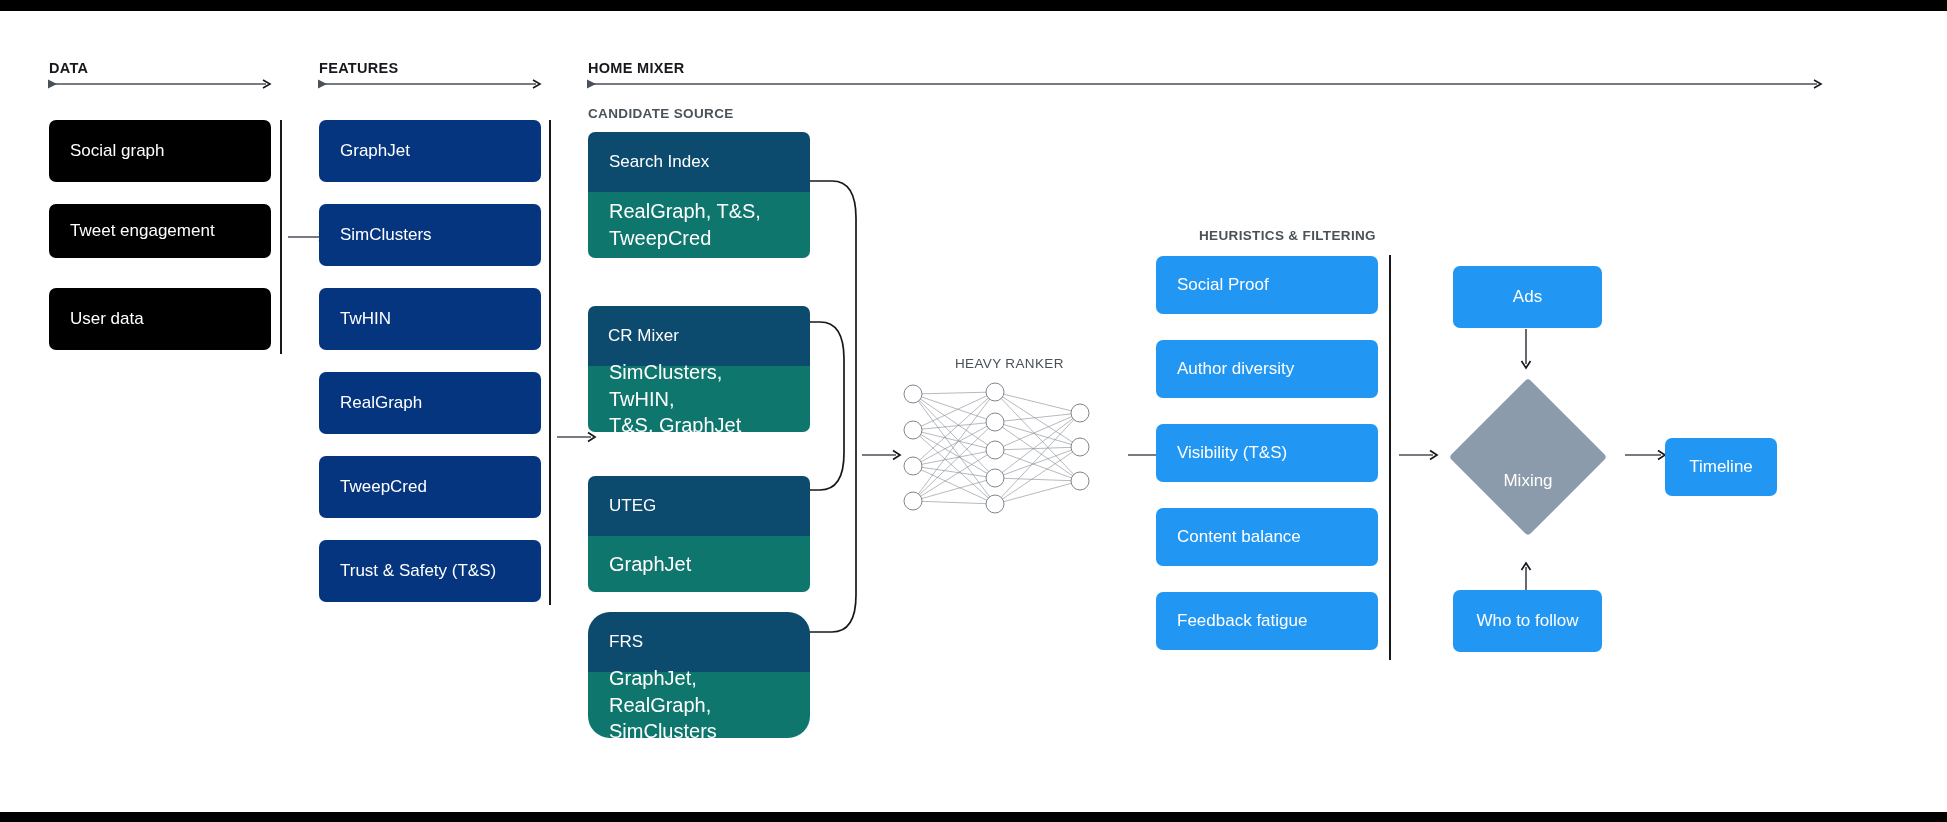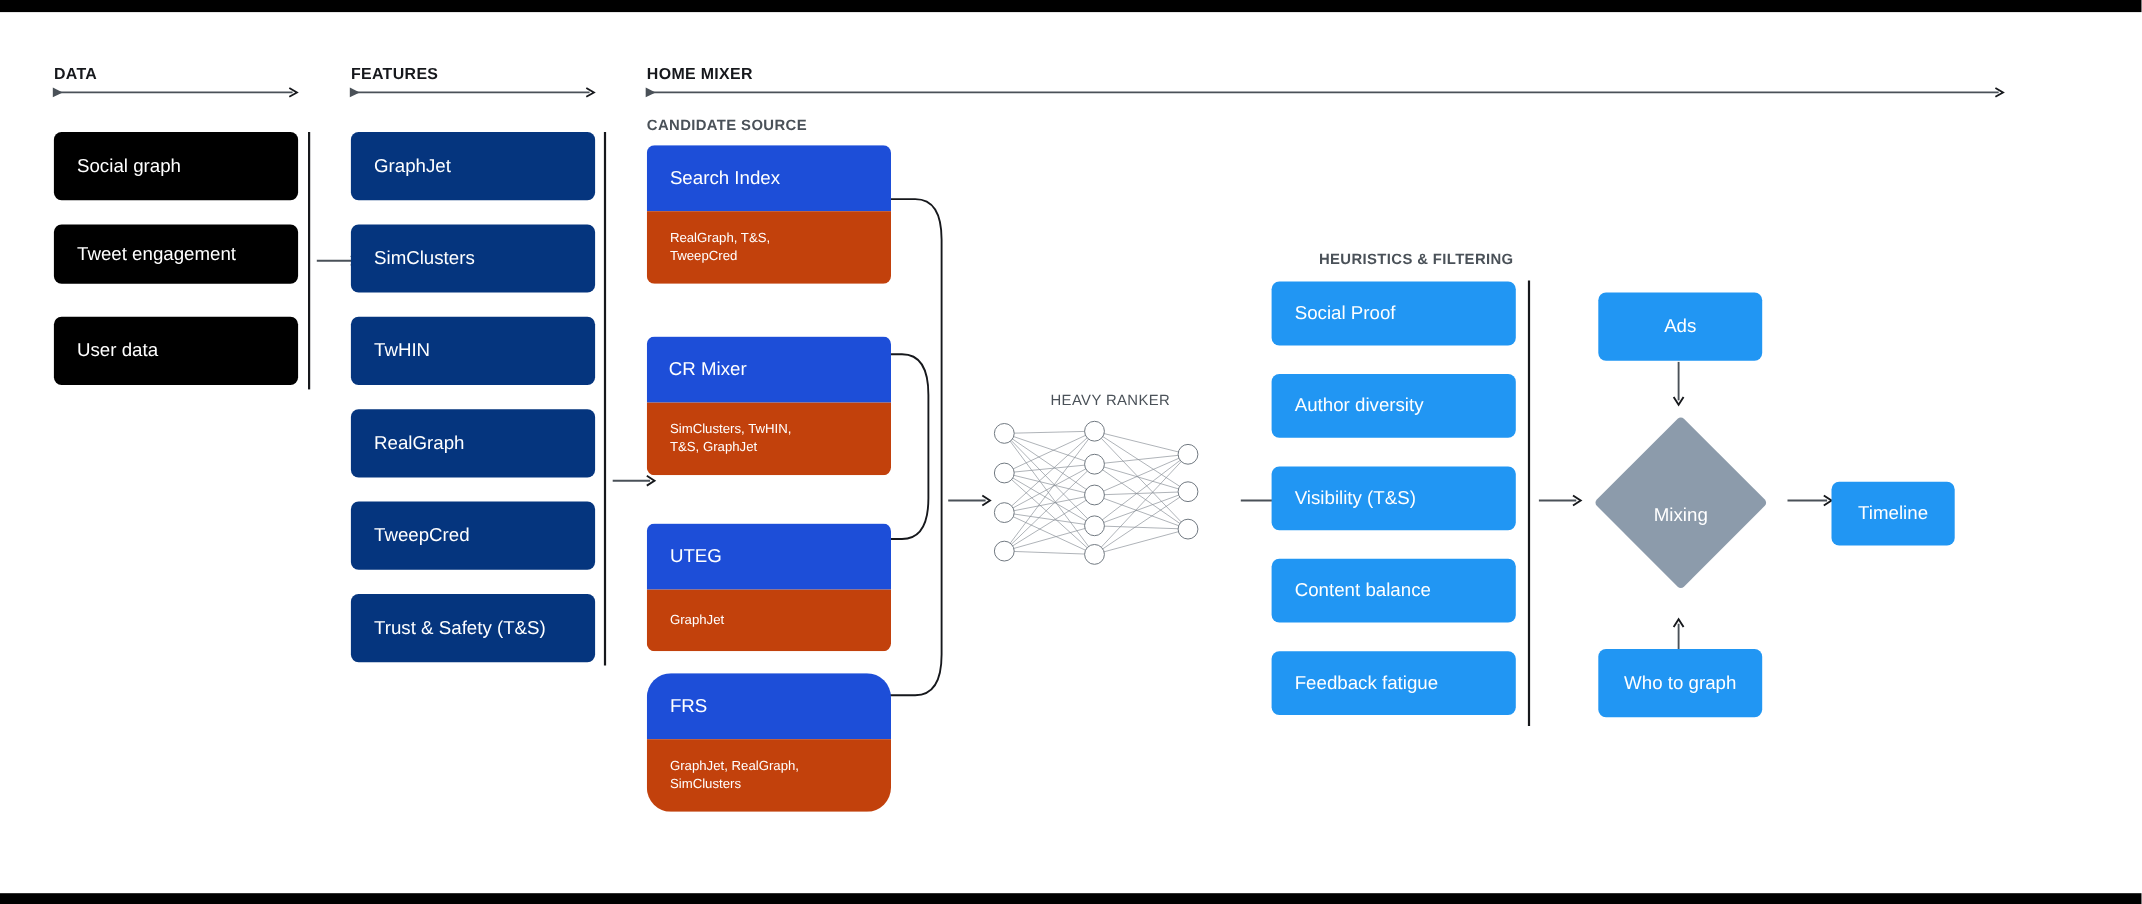--- a/index.html
+++ b/index.html
@@ -48,25 +48,25 @@
   }
   .box.data      { background: #000000; }
   .box.feature   { background: #05357e; }
   .box.heur      { background: #2196f3; }
   .box.plain     { background: #2196f3; justify-content: center; padding: 0 14px; }
   .box.tl        { background: #2196f3; justify-content: center; padding: 0 14px; margin-top: 12px; }
 
   
   .cs { position: absolute; border-radius: 7px; overflow: hidden; }
   .cs .cs-head {
-    background: #1d4ed8; color: #fff; font-size: 17px;
+    background: #0c4a6e; color: #fff; font-size: 17px;
     display: flex; align-items: center; padding: 0 21px;
   }
   .cs .cs-body {
-    background: #c2410c; color: #ffffff; font-size: 12px;
+    background: #0f766e; color: #ffffff; font-size: 20px;
     display: flex; align-items: center; padding: 0 21px;
     line-height: 1.33; white-space: pre-line;
   }
 
   
   .conn { position: absolute; pointer-events: none; }
   .conn svg { display: block; overflow: visible; }
 
   
   .diamond {
@@ -296,19 +296,19 @@
 
   <div class="box heur" style="left:1156px; top:256px; width:222px; height:58px;">Social Proof</div>
   <div class="box heur" style="left:1156px; top:340px; width:222px; height:58px;">Author diversity</div>
   <div class="box heur" style="left:1156px; top:424px; width:222px; height:58px;">Visibility (T&amp;S)</div>
   <div class="box heur" style="left:1156px; top:508px; width:222px; height:58px;">Content balance</div>
   <div class="box heur" style="left:1156px; top:592px; width:222px; height:58px;">Feedback fatigue</div>
 
   <div class="box plain" style="left:1453px; top:266px; width:149px; height:62px;">Ads</div>
 
   <div class="diamond" style="left:1472px; top:401px; width:112px; height:112px;"></div>
-  <div class="diamond-label" style="left:1453px; top:452px; width:150px; height:34px;">Mixing</div>
-
-  <div class="box plain" style="left:1453px; top:590px; width:149px; height:62px;">Who to graph</div>
+  <div class="diamond-label" style="left:1453px; top:464px; width:150px; height:34px;">Mixing</div>
+
+  <div class="box plain" style="left:1453px; top:590px; width:149px; height:62px;">Who to follow</div>
 
   <div class="box tl" style="left:1665px; top:426px; width:112px; height:58px;">Timeline</div>
 
 </div>
 
 </body></html>

